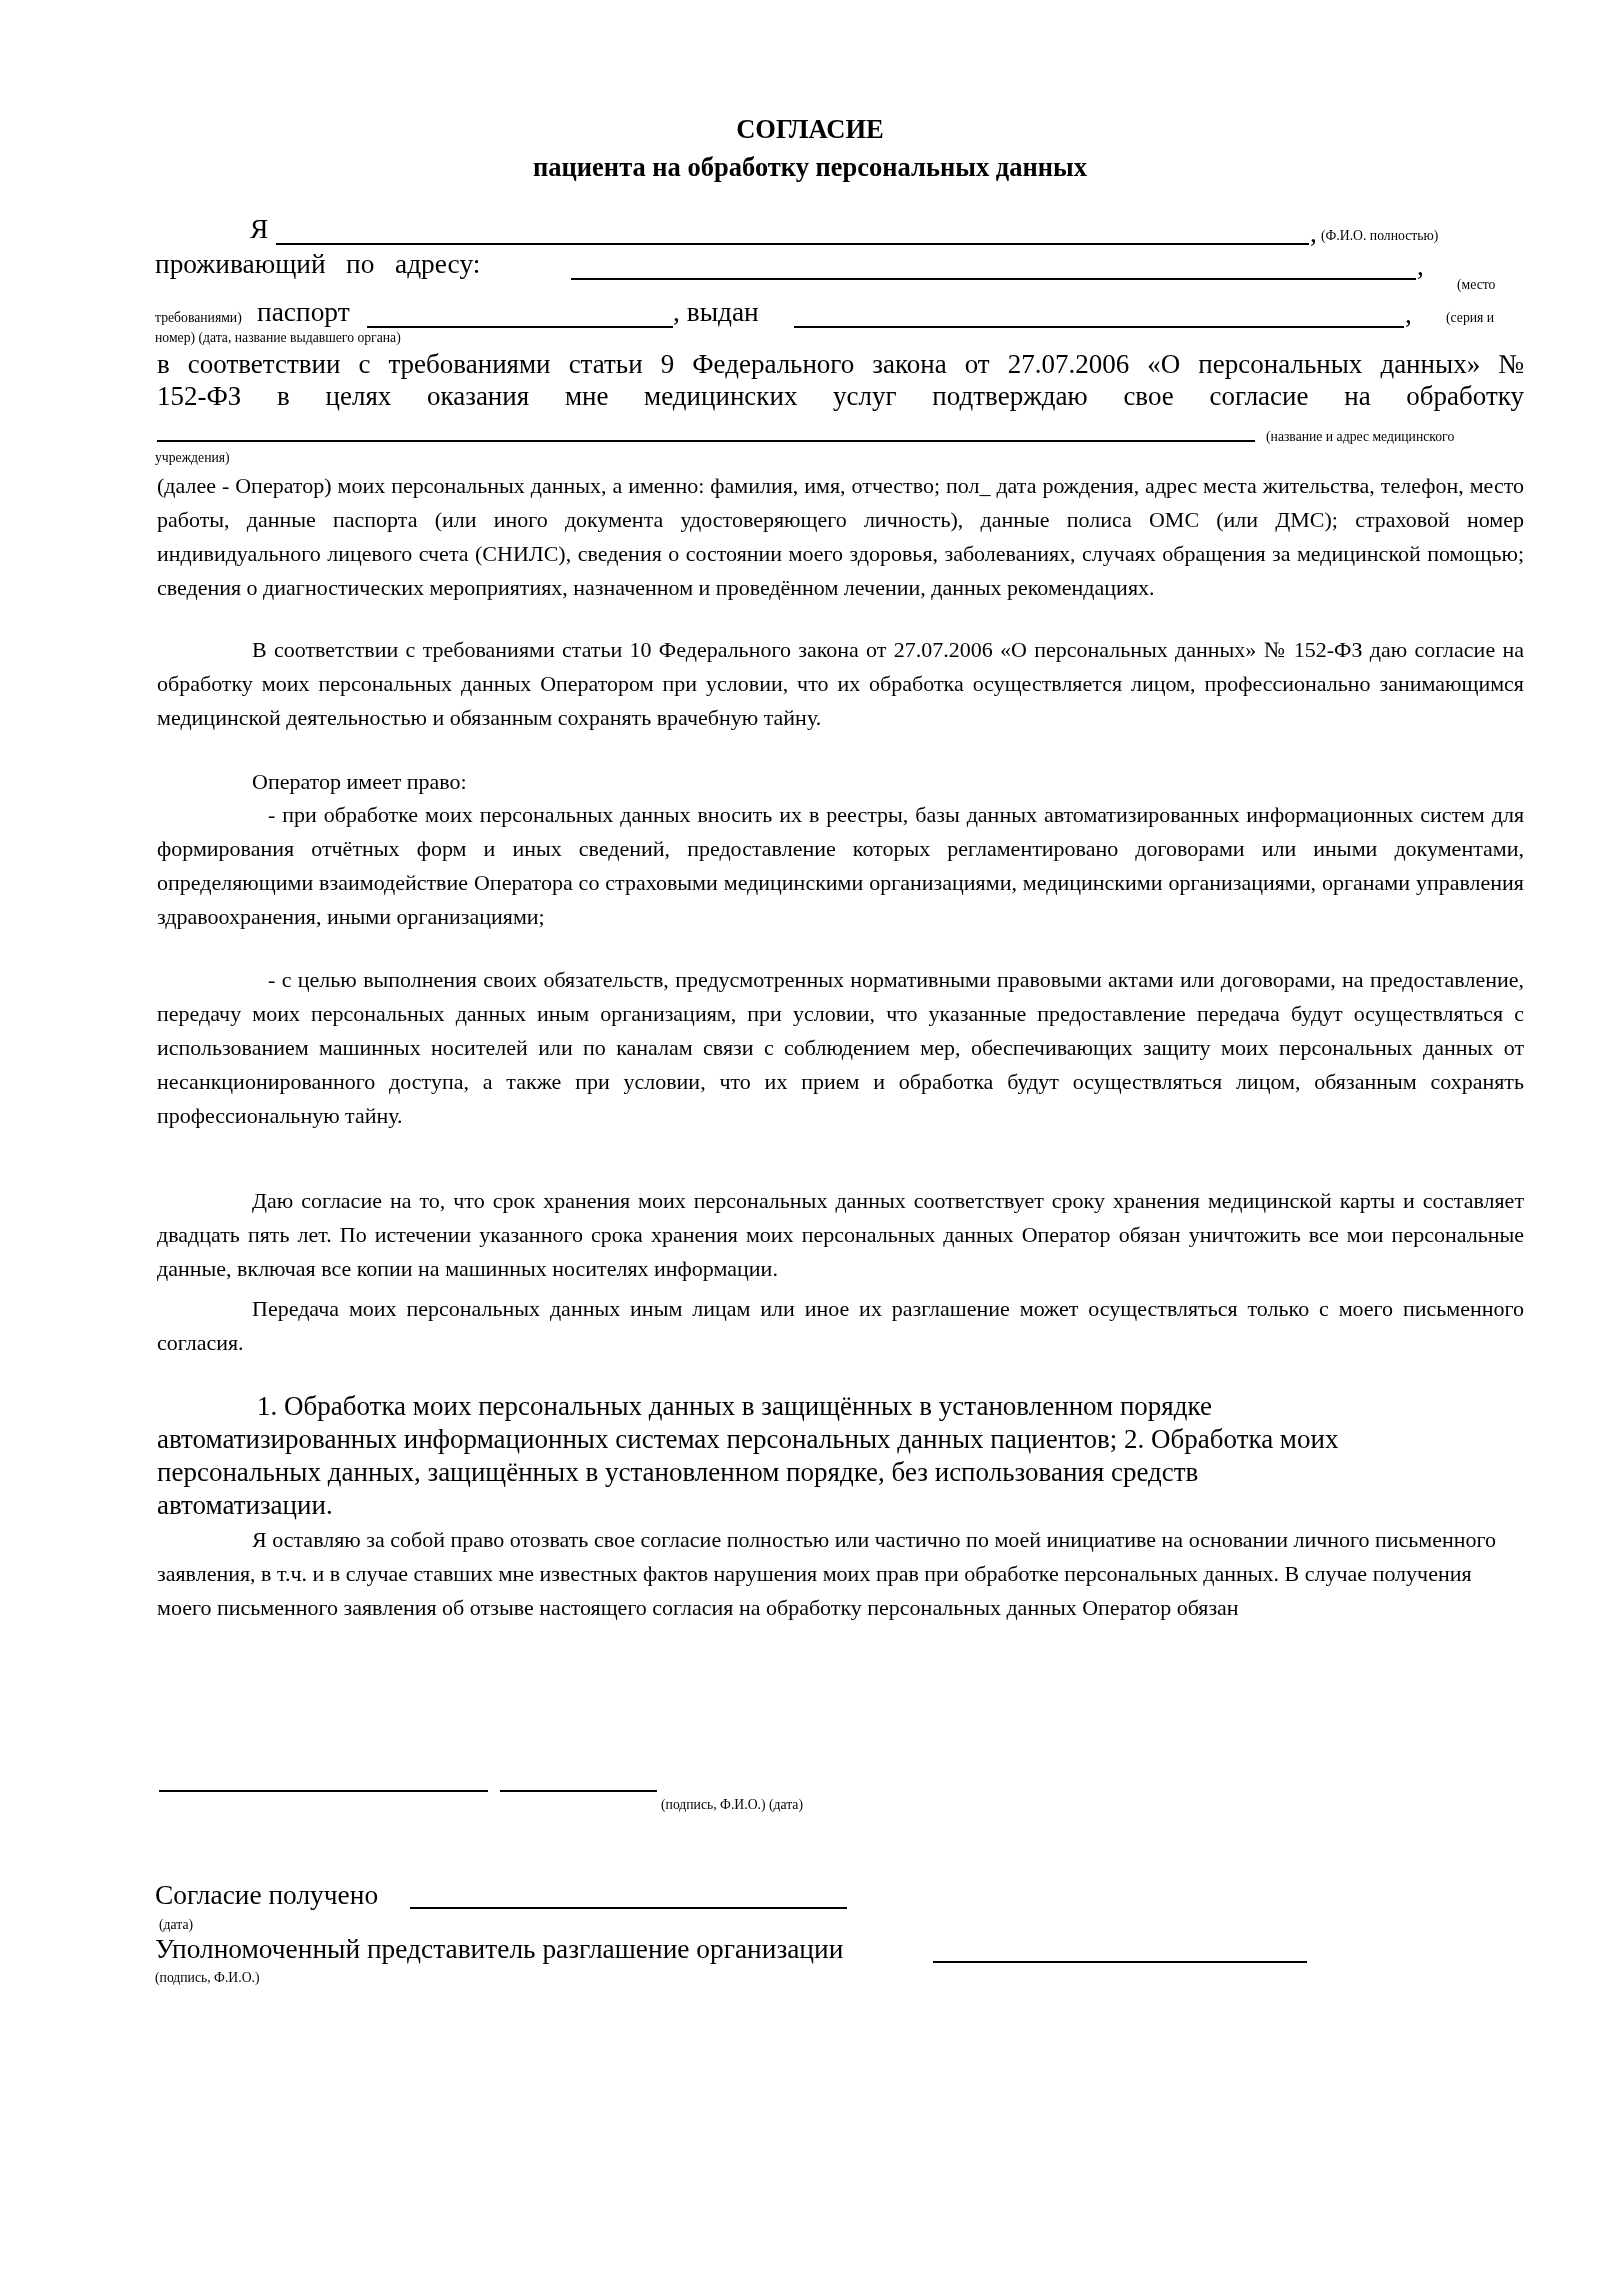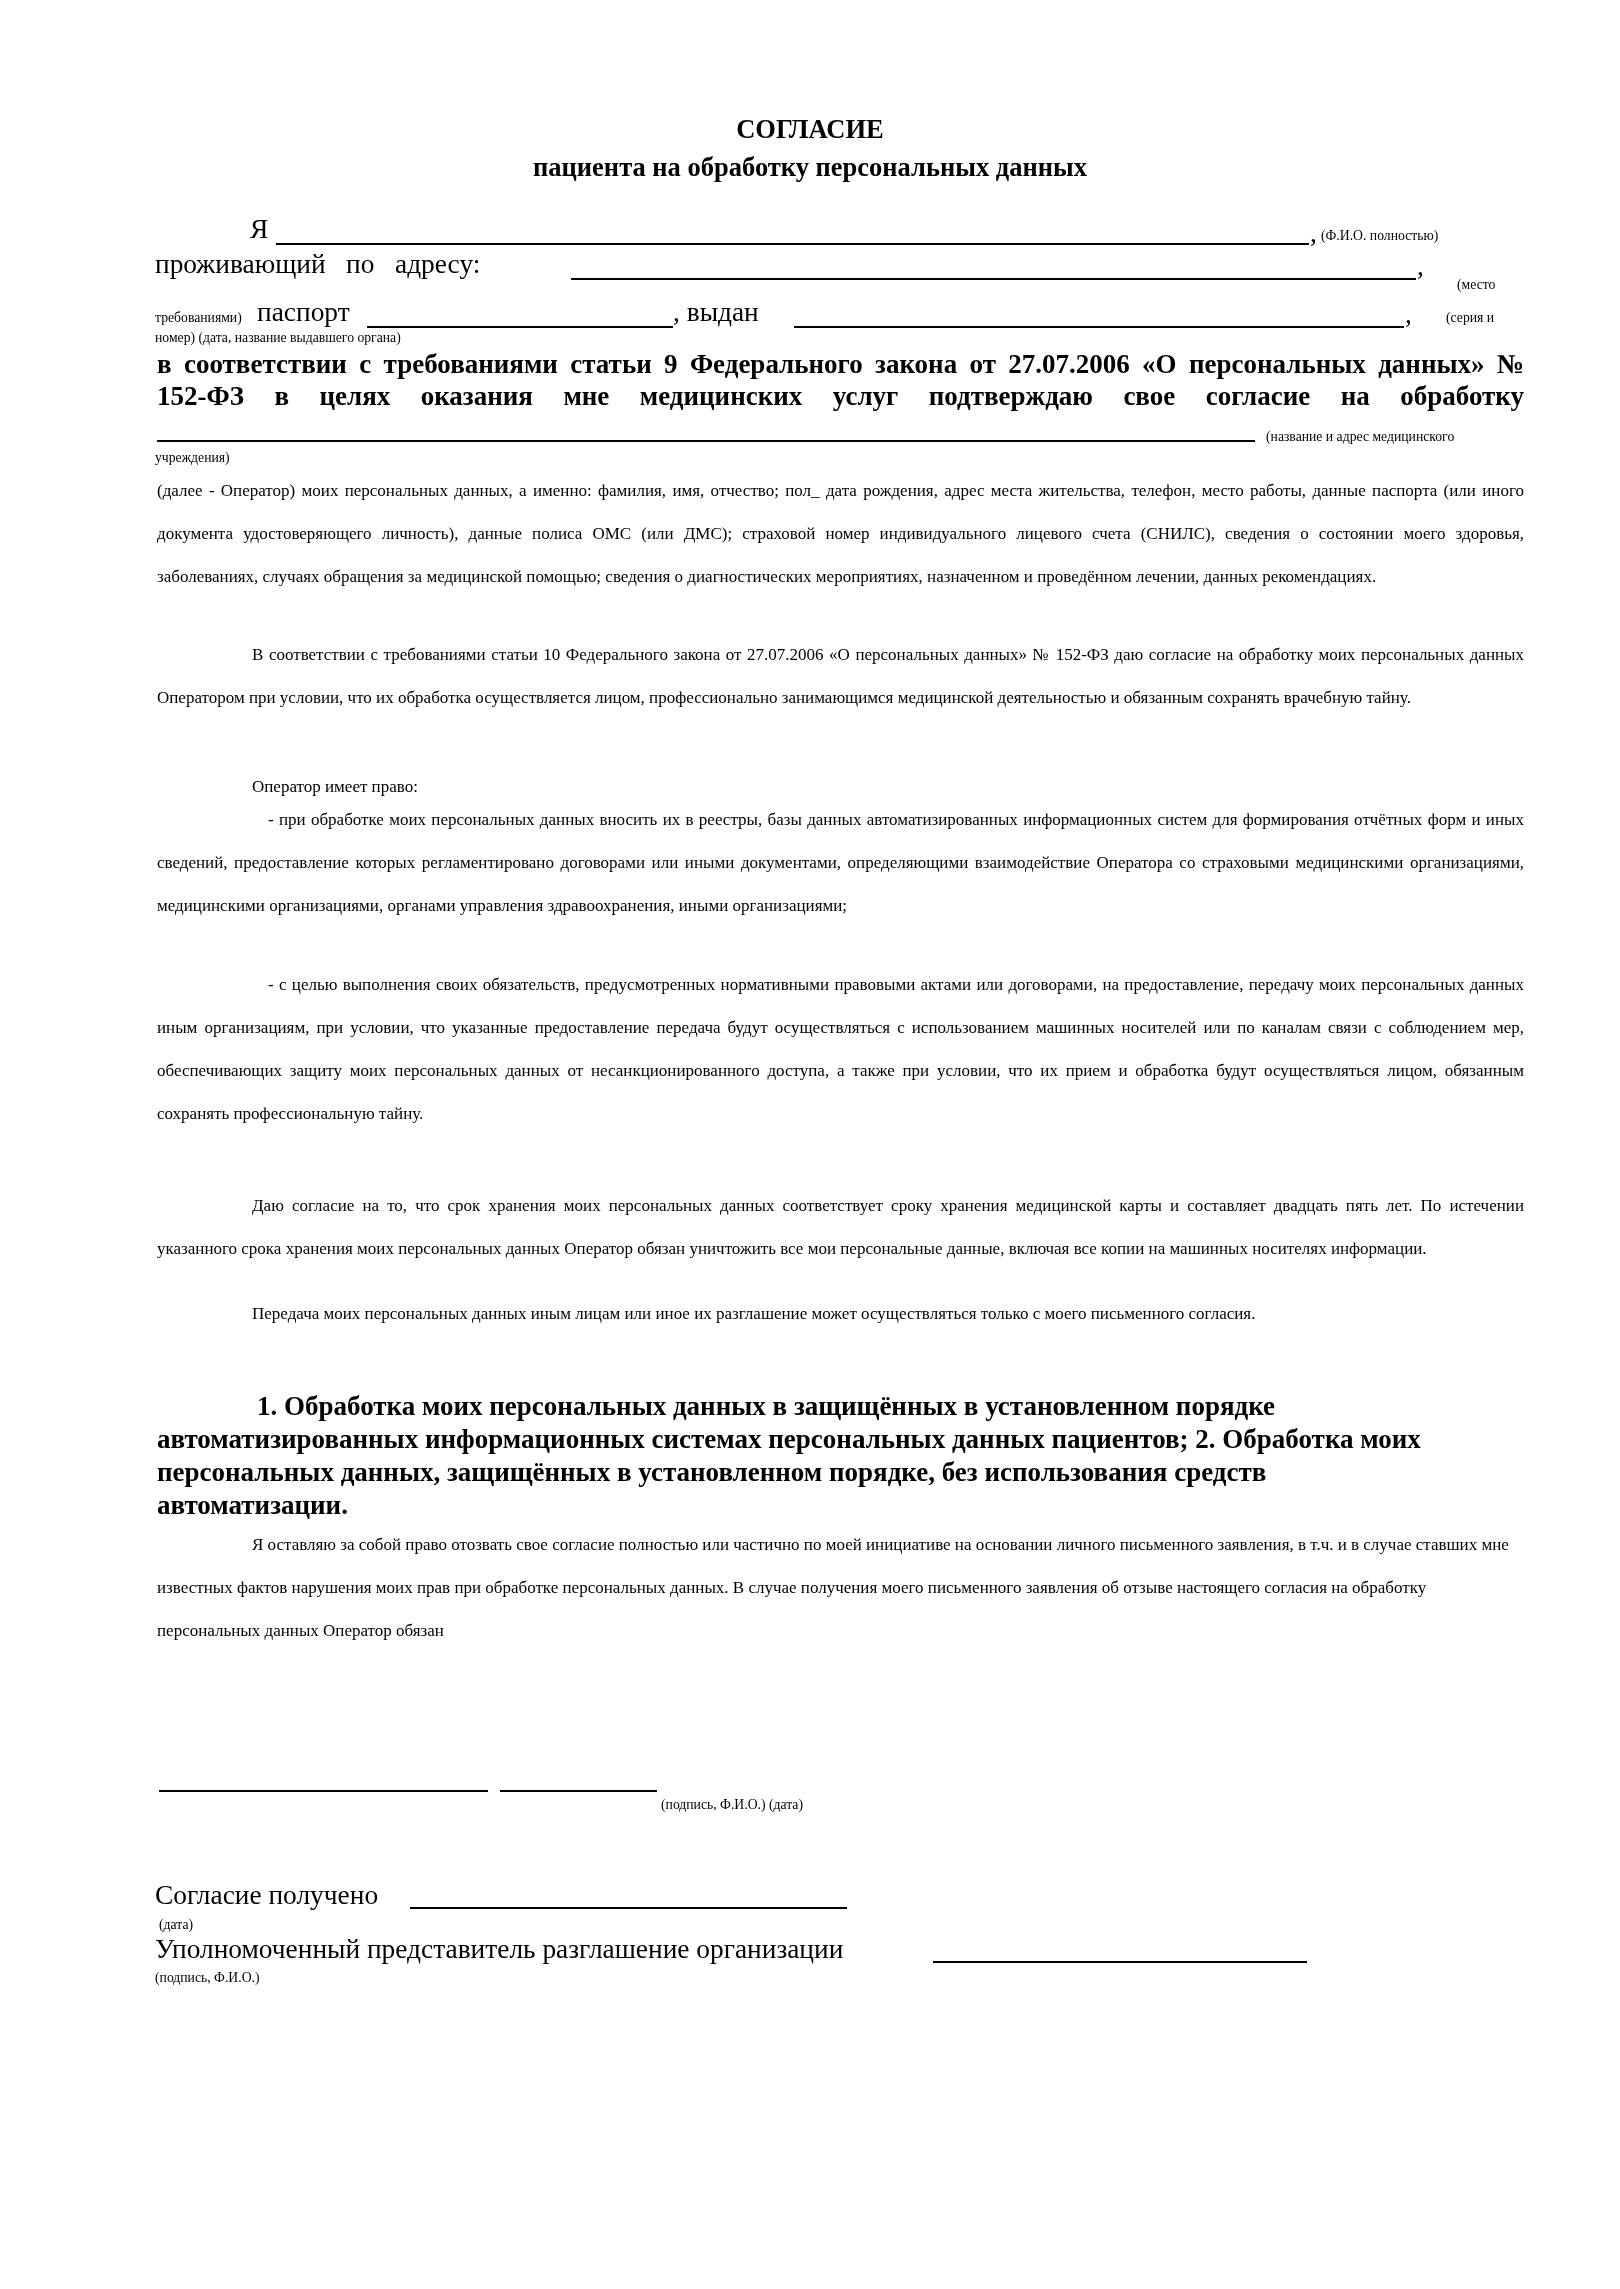--- a/index.html
+++ b/index.html
@@ -9,27 +9,27 @@
   }
   .page { position: absolute; left: 0; top: 0; width: 1620px; height: 1763px; }
   .title {
     position: absolute; left: 0; width: 1620px; text-align: center;
     font-weight: bold; font-size: 26.5px;
   }
   .abs { position: absolute; white-space: nowrap; }
   .body { font-size: 27.4px; }
   .small { font-size: 13.7px; }
   .para {
-    position: absolute; left: 157px; width: 1367px; font-size: 17px; line-height: 43px;
+    position: absolute; left: 157px; width: 1367px; font-size: 22px; line-height: 34px;
     text-align: justify;
   }
   .para .indent { display: inline-block; width: 95px; }
   .line {
     position: absolute; left: 157px; width: 1367px; font-size: 27px; white-space: nowrap;
-    text-align: justify; text-align-last: justify; font-weight: bold;
+    text-align: justify; text-align-last: justify;
   }
   .line.nojust { text-align: left; text-align-last: left; }
   .sig-line { position: absolute; border-bottom: 2px solid #000; height: 0; }
 </style>
 </head>
 <body>
 
 <div class="page">
 
   <div class="title" style="top:114px;">СОГЛАСИЕ</div>

